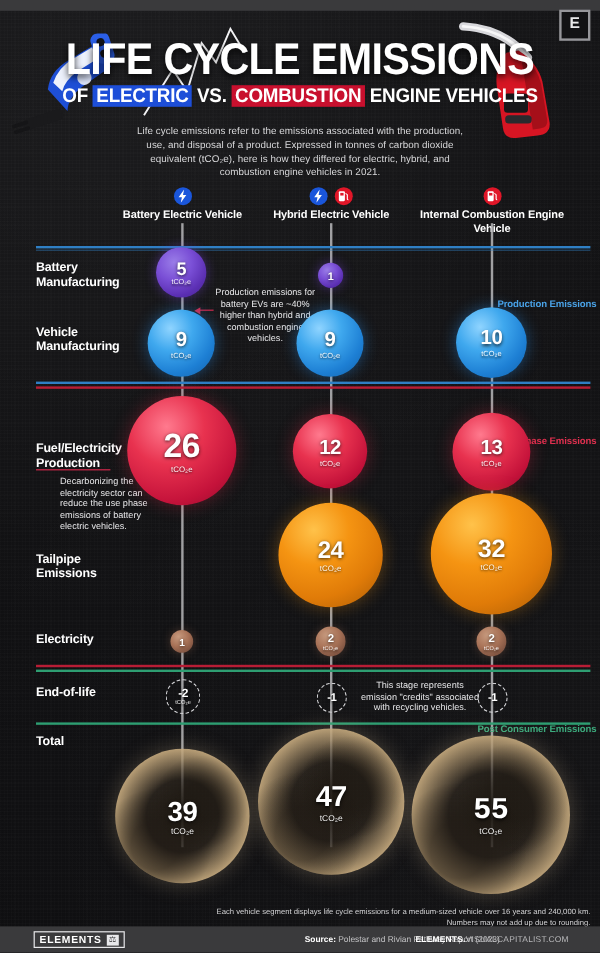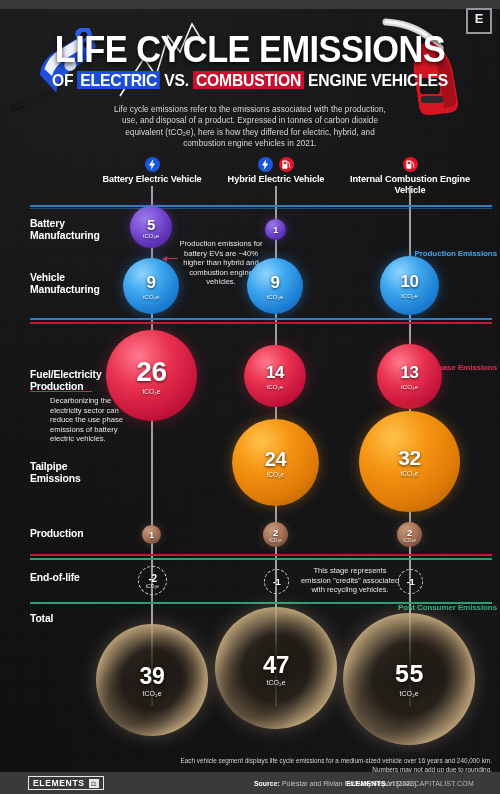--- a/index.html
+++ b/index.html
@@ -220,21 +220,21 @@
   <div class="sectlabel" style="top:562px;width:130px;color:#3cab7d;">Post Consumer Emissions</div>
 
   <div class="divider" style="left:30px;top:602px;width:462px;">
     <div class="dline" style="top:0;background:#2e9e72;"></div>
   </div>
 
   <div class="rowlabel" style="top:218px;width:90px;">Battery Manufacturing</div>
   <div class="rowlabel" style="top:272px;width:90px;">Vehicle Manufacturing</div>
   <div class="rowlabel" style="top:369px;width:100px;">Fuel/Electricity Production</div>
   <div class="rowlabel" style="top:461px;width:90px;">Tailpipe Emissions</div>
-  <div class="rowlabel" style="top:528px;width:100px;">Production</div>
+  <div class="rowlabel" style="top:528px;width:100px;">Electricity</div>
   <div class="rowlabel" style="top:572px;width:90px;">End-of-life</div>
   <div class="rowlabel" style="top:613px;width:90px;">Total</div>
 
   <div class="note center" style="left:178px;top:239px;width:86px;">Production emissions for battery EVs are ~40% higher than hybrid and combustion engine vehicles.</div>
   <div class="arrow" style="left:166px;top:258px;width:12px;"></div>
 
   <div class="noteline" style="left:30px;top:391px;width:62px;"></div>
   <div class="note" style="left:30px;top:396px;width:74px;margin-left:20px;">Decarbonizing the electricity sector can reduce the use phase emissions of battery electric vehicles.</div>
 
   <div class="note center" style="left:300px;top:566px;width:100px;">This stage represents emission "credits" associated with recycling vehicles.</div>
@@ -258,21 +258,21 @@
   <div class="bub blue" style="left:380px;top:256px;width:59px;height:59px;">
     <span class="v" style="font-size:17px;">10</span>
     <span class="u" style="font-size:6.2px;">tCO₂e</span>
   </div>
 
   <div class="bub red" style="left:106px;top:330px;width:91px;height:91px;">
     <span class="v" style="font-size:28px;">26</span>
     <span class="u" style="font-size:6.6px;">tCO₂e</span>
   </div>
   <div class="bub red" style="left:244px;top:345px;width:62px;height:62px;">
-    <span class="v" style="font-size:17px;">14</span>
+    <span class="v" style="font-size:17px;">12</span>
     <span class="u" style="font-size:6.2px;">tCO₂e</span>
   </div>
   <div class="bub red" style="left:377px;top:344px;width:65px;height:65px;">
     <span class="v" style="font-size:17px;">13</span>
     <span class="u" style="font-size:6.2px;">tCO₂e</span>
   </div>
 
   <div class="bub orange" style="left:232px;top:419px;width:87px;height:87px;">
     <span class="v" style="font-size:20px;">24</span>
     <span class="u" style="font-size:6.6px;">tCO₂e</span>

